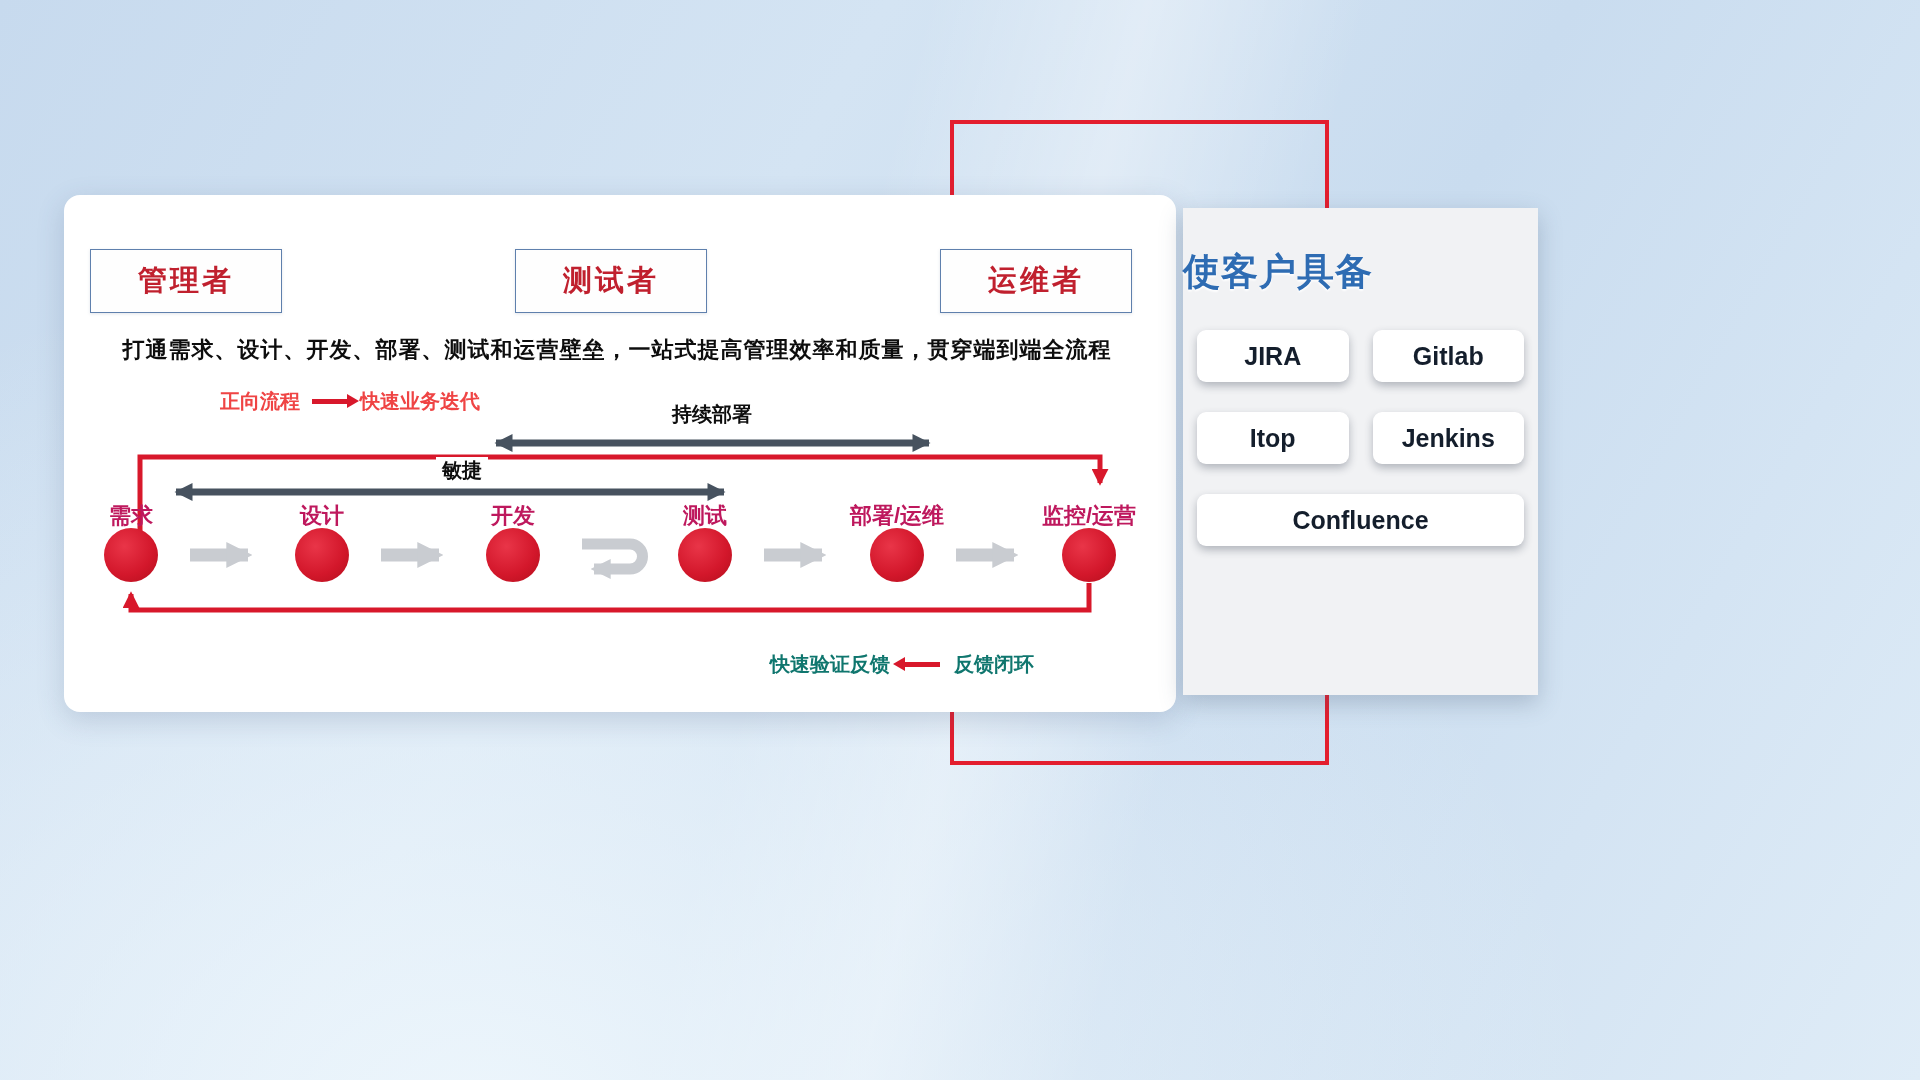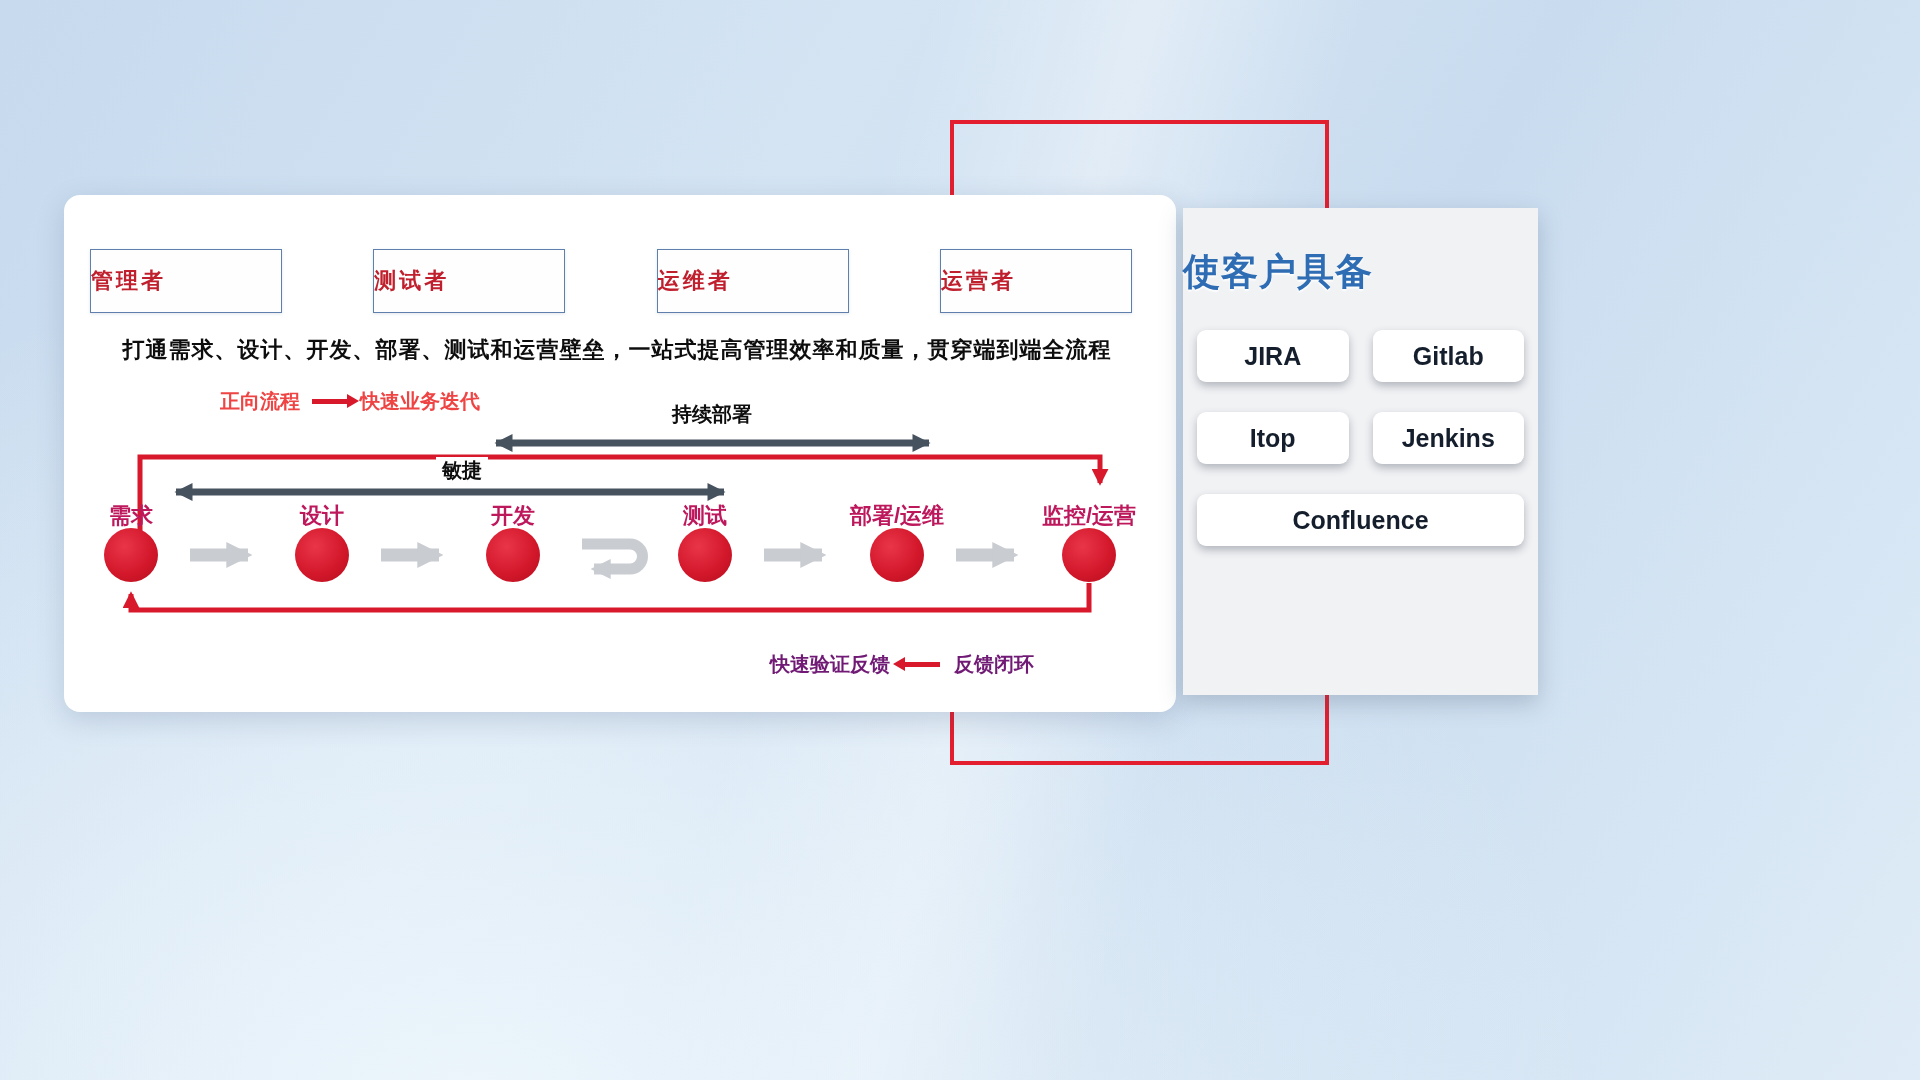--- a/index.html
+++ b/index.html
@@ -32,40 +32,40 @@
     z-index: 2;
   }
   .roles-row {
     position: absolute; left: 26px; top: 54px; right: 44px;
     display: flex; justify-content: space-between;
   }
   .role-box {
     width: 190px; height: 62px;
     background: #fefefe;
     border: 1px solid #5f80ad;
-    display: flex; align-items: center; 
-    color: #c0202e; font-size: 22px; font-weight: 700;
+    display: flex; align-items: center; justify-content: center;
+    color: #c0202e; font-size: 29px; font-weight: 700;
     letter-spacing: 3px;
     box-shadow: 0 1px 3px rgba(90,110,140,.18);
   }
   .description {
     position: absolute; left: 20px; right: 26px; top: 140px;
     text-align: center;
     font-size: 22px; font-weight: 700; color: #0d0d0d;
     letter-spacing: 1px;
   }
   .legend-forward {
     position: absolute; left: 156px; top: 193px;
     display: flex; align-items: center; gap: 12px;
     font-size: 20px; font-weight: 700; color: #ef4444;
   }
   .legend-feedback {
     position: absolute; left: 706px; top: 456px;
     display: flex; align-items: center; gap: 14px;
-    font-size: 20px; font-weight: 700; color: #701a75;
+    font-size: 20px; font-weight: 700; color: #0f766e;
   }
   .h-arrow-right { position: relative; width: 36px; height: 5px; background: #d8182b; }
   .h-arrow-right::after {
     content: ""; position: absolute; right: -11px; top: -5px;
     border-left: 12px solid #d8182b;
     border-top: 7.5px solid transparent; border-bottom: 7.5px solid transparent;
   }
   .h-arrow-left { position: relative; width: 36px; height: 5px; background: #d8182b; }
   .h-arrow-left::before {
     content: ""; position: absolute; left: -11px; top: -5px;
@@ -126,23 +126,20 @@
   <div class="roles-row">
     <div class="role-box">
       <span>管理者</span>
     </div>
     <div class="role-box">
       <span>测试者</span>
     </div>
     <div class="role-box">
       <span>运维者</span>
     </div>
-    <div class="role-box">
-      <span>运营者</span>
-    </div>
   </div>
 
   <div class="description">打通需求、设计、开发、部署、测试和运营壁垒，一站式提高管理效率和质量，贯穿端到端全流程</div>
 
   <div class="legend-forward">
     <span>正向流程</span>
     <span class="h-arrow-right"></span>
     <span>快速业务迭代</span>
   </div>
 

